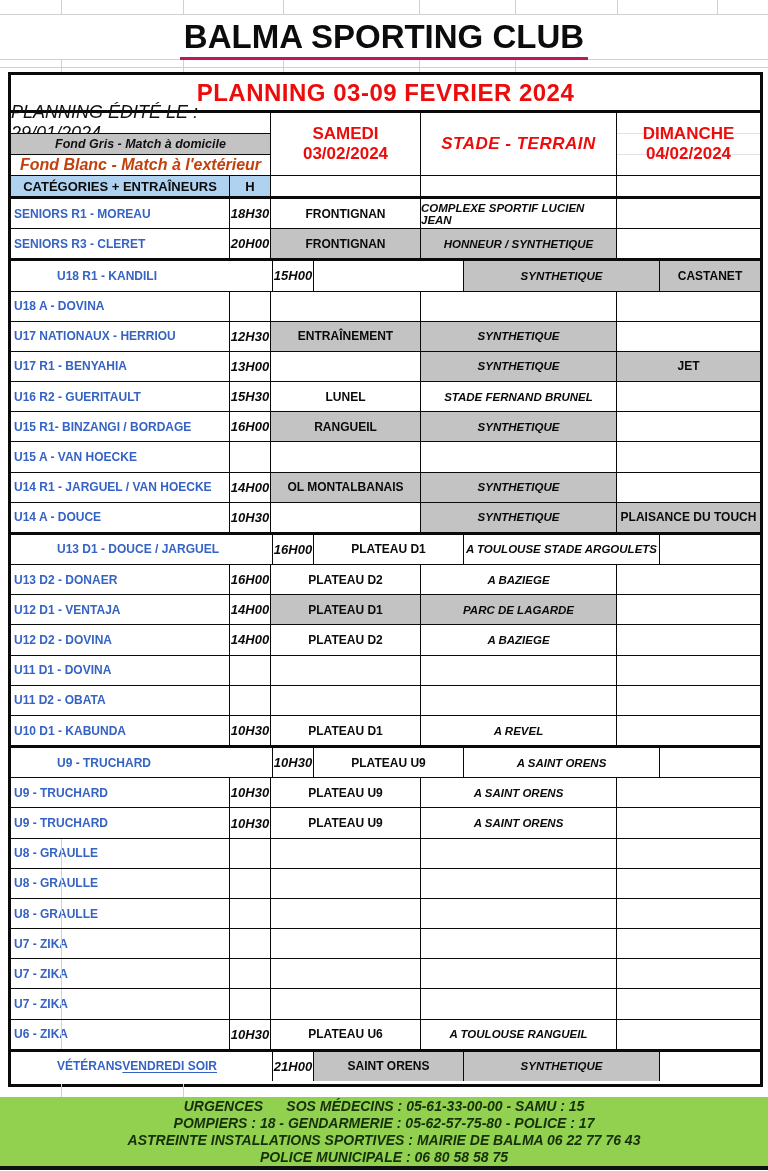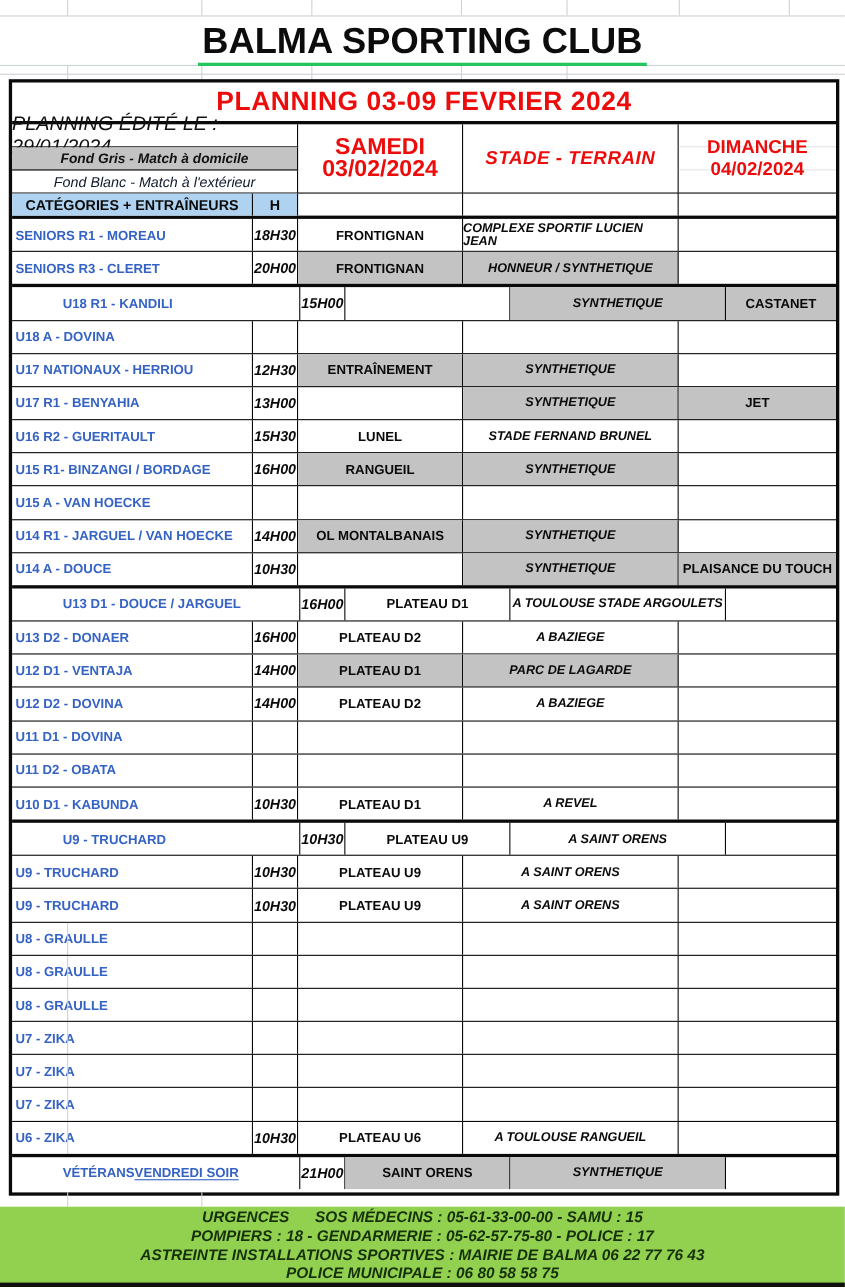--- a/index.html
+++ b/index.html
@@ -12,21 +12,21 @@
   .gl{position:absolute;background:#ccd2d6;}
   .gl.h{height:1px;left:0;width:768px;}
   .gl.v{width:1px;}
 
   
   .main-title{
     position:absolute;top:18px;left:0;width:768px;text-align:center;
     font-size:33px;font-weight:bold;color:#0c0c0c;letter-spacing:0px;
   }
   .main-title span{
-    border-bottom:3px solid #22c55e;padding:0 4px 2px 4px;
+    border-bottom:3px solid #be185d;padding:0 4px 2px 4px;
   }
 
   
   .sheet{
     position:absolute;left:8px;top:72px;width:749px;height:1009px;
     border:3px solid #0a0a0a;background:#fff;
   }
   .band-title{
     height:35px;border-bottom:3px solid #0a0a0a;
     display:flex;align-items:center;justify-content:center;
@@ -37,27 +37,27 @@
     grid-template-columns:219px 41px 150px 196px 1fr;
     grid-template-rows:21px 21px 21px 20px;
     border-bottom:3px solid #0a0a0a;
   }
   .hdr > div{display:flex;align-items:center;justify-content:center;}
   .h-edited{grid-column:1/3;grid-row:1;border-right:1px solid #0a0a0a;border-bottom:1px solid #0a0a0a;
     font-size:18px;font-weight:normal;font-style:italic;color:#111;}
   .h-leggray{grid-column:1/3;grid-row:2;border-right:1px solid #0a0a0a;border-bottom:1px solid #0a0a0a;
     background:#c3c3c3;font-size:12.5px;font-weight:bold;font-style:italic;color:#111;}
   .h-legwhite{grid-column:1/3;grid-row:3;border-right:1px solid #0a0a0a;border-bottom:1px solid #0a0a0a;
-    font-size:13px;font-weight:normal;font-style:italic;color:#0f172a;}
+    font-size:16px;font-weight:bold;font-style:italic;color:#c2410c;}
   .h-cat{grid-column:1;grid-row:4;background:#aed2ef;border-right:1px solid #0a0a0a;
     font-size:13px;font-weight:bold;color:#0a0a0a;}
   .h-hour{grid-column:2;grid-row:4;background:#aed2ef;border-right:1px solid #0a0a0a;
     font-size:13px;font-weight:bold;color:#0a0a0a;}
   .h-sat{grid-column:3;grid-row:1/4;border-right:1px solid #0a0a0a;border-bottom:1px solid #0a0a0a;
-    flex-direction:column;color:#ec0c0c;font-size:21px;font-weight:bold;line-height:20px;}
+    flex-direction:column;color:#ec0c0c;font-size:17px;font-weight:bold;line-height:20px;}
   .h-stade{grid-column:4;grid-row:1/4;border-right:1px solid #0a0a0a;border-bottom:1px solid #0a0a0a;
     color:#ec0c0c;font-size:17px;font-weight:bold;font-style:italic;letter-spacing:.5px;}
   .h-sun{grid-column:5;grid-row:1/4;border-bottom:1px solid #0a0a0a;
     flex-direction:column;color:#ec0c0c;font-size:17px;font-weight:bold;line-height:20px;
     background-image:linear-gradient(#dde2e5 1px,transparent 1px);
     background-size:100% 21px;background-position:0 20px;}
   .h-empty-sat{grid-column:3;grid-row:4;border-right:1px solid #0a0a0a;}
   .h-empty-stade{grid-column:4;grid-row:4;border-right:1px solid #0a0a0a;}
   .h-empty-sun{grid-column:5;grid-row:4;}
 

